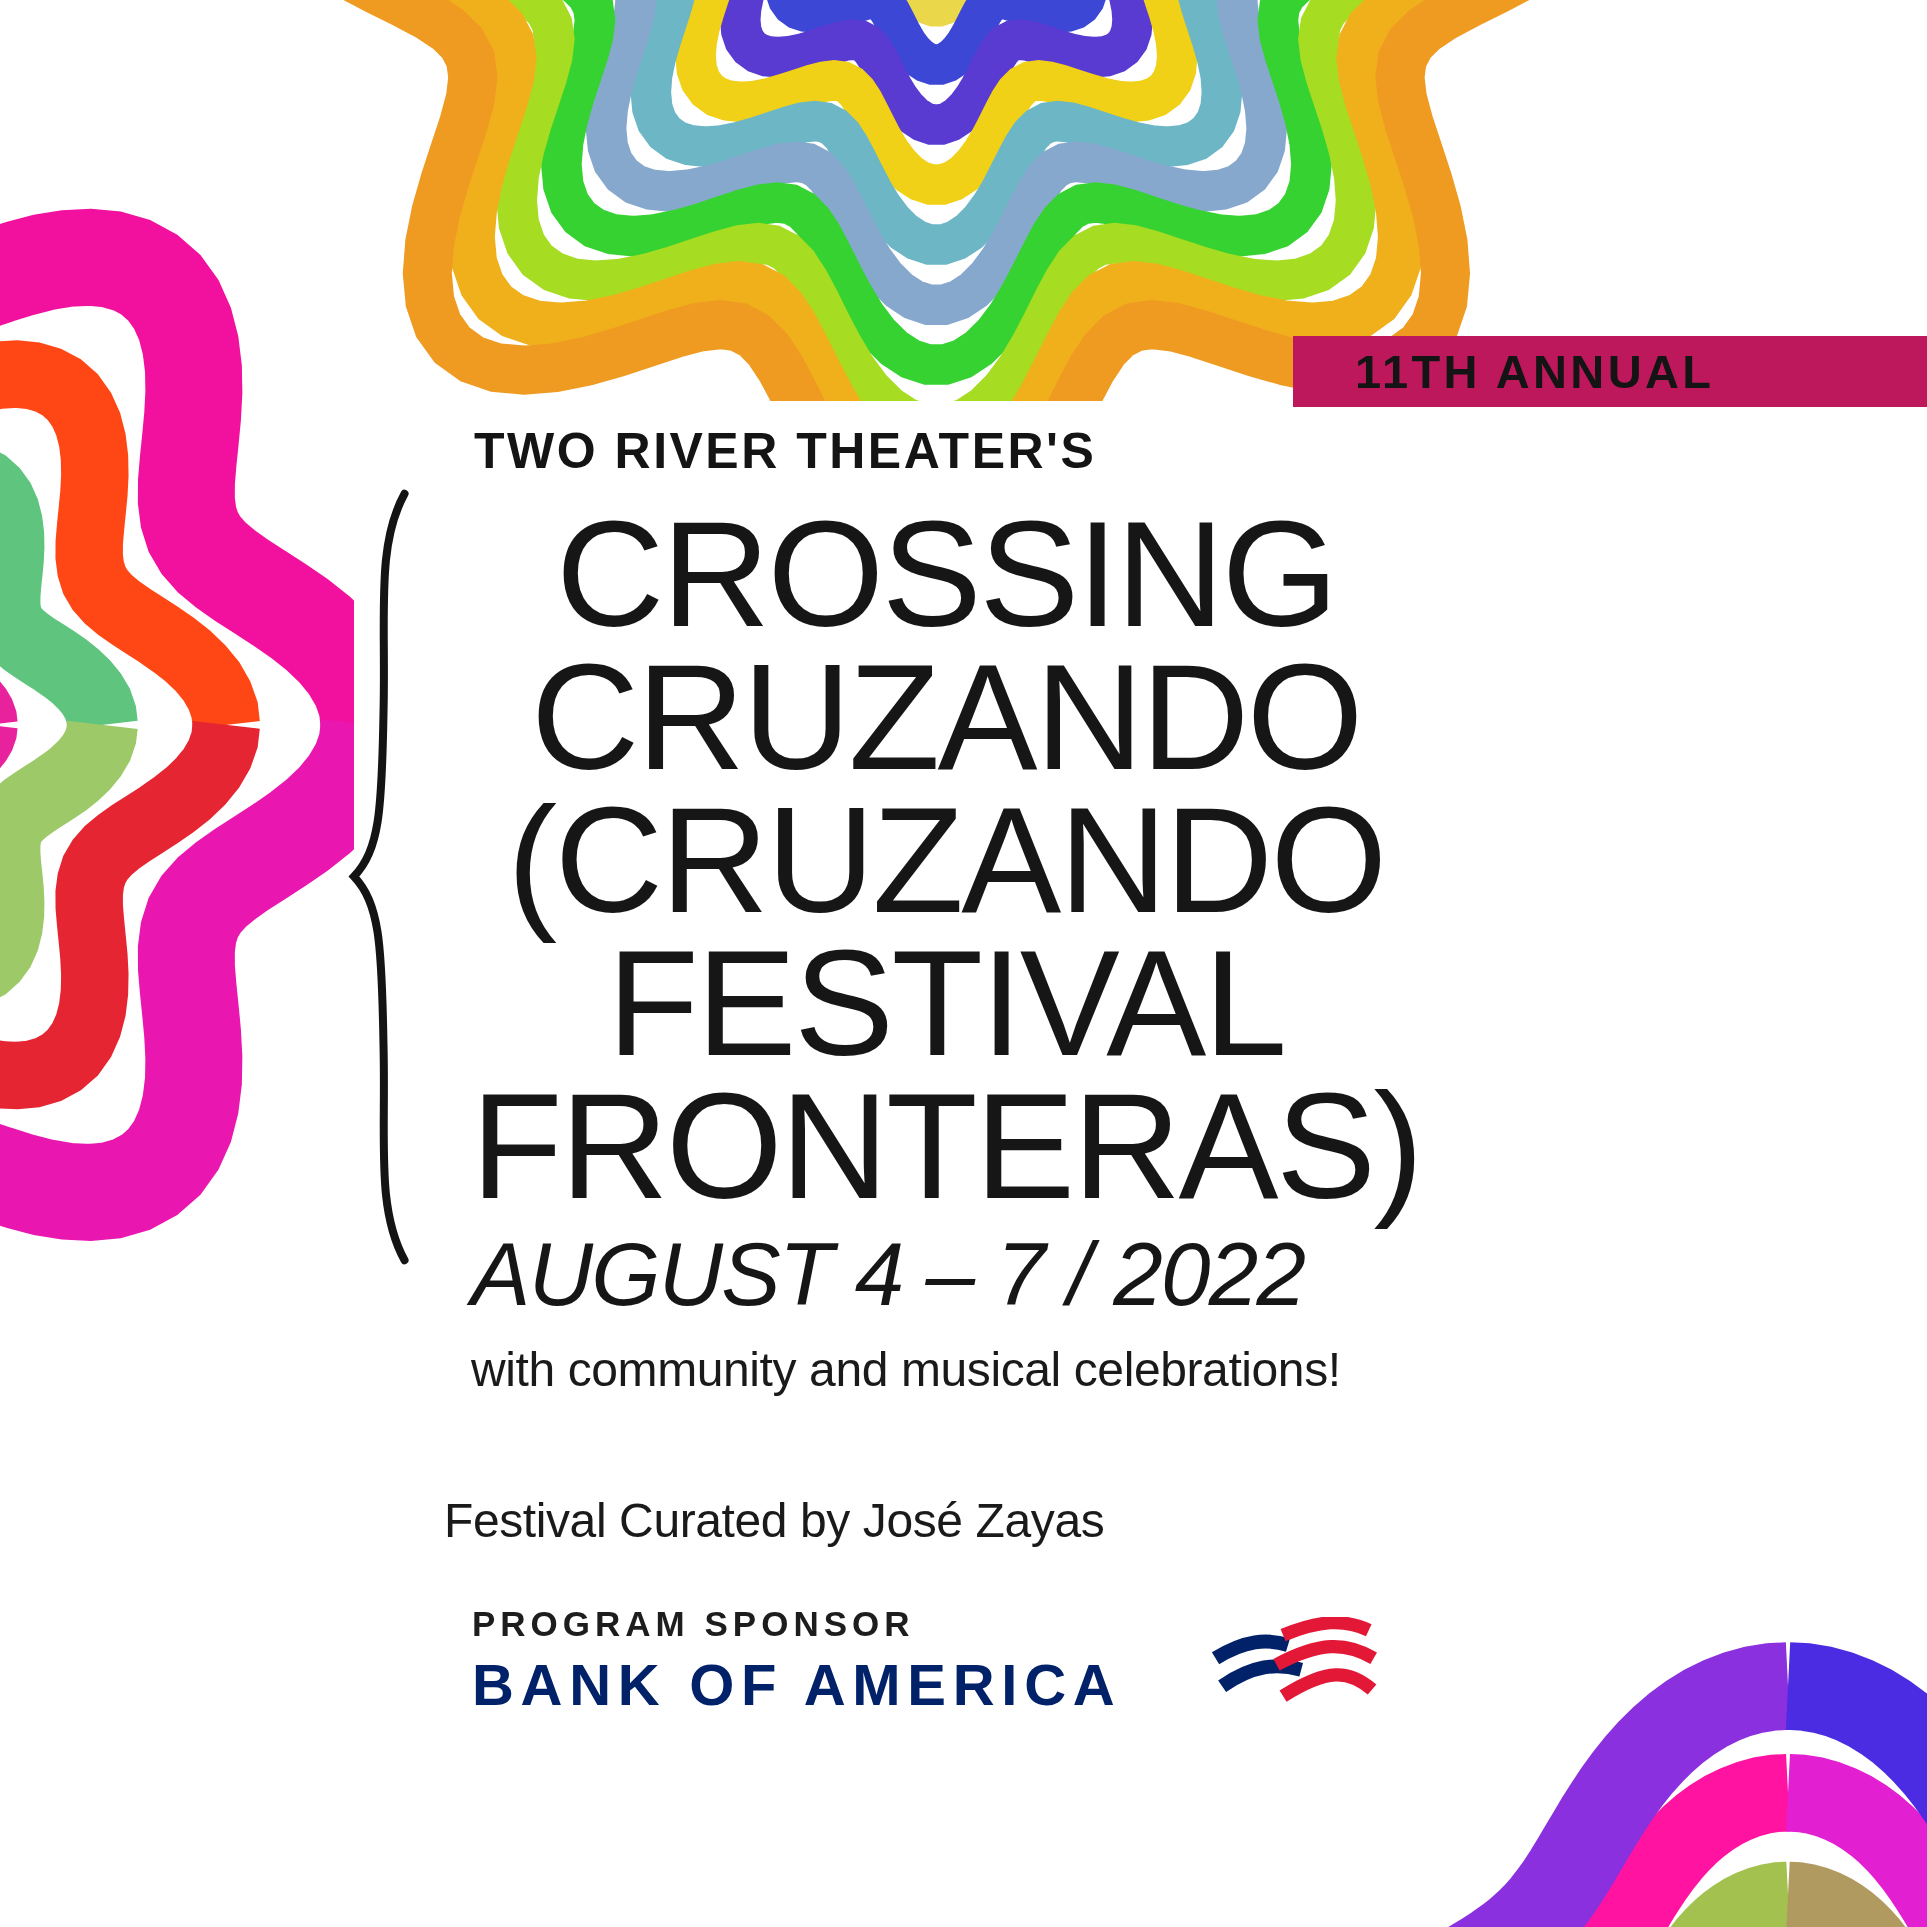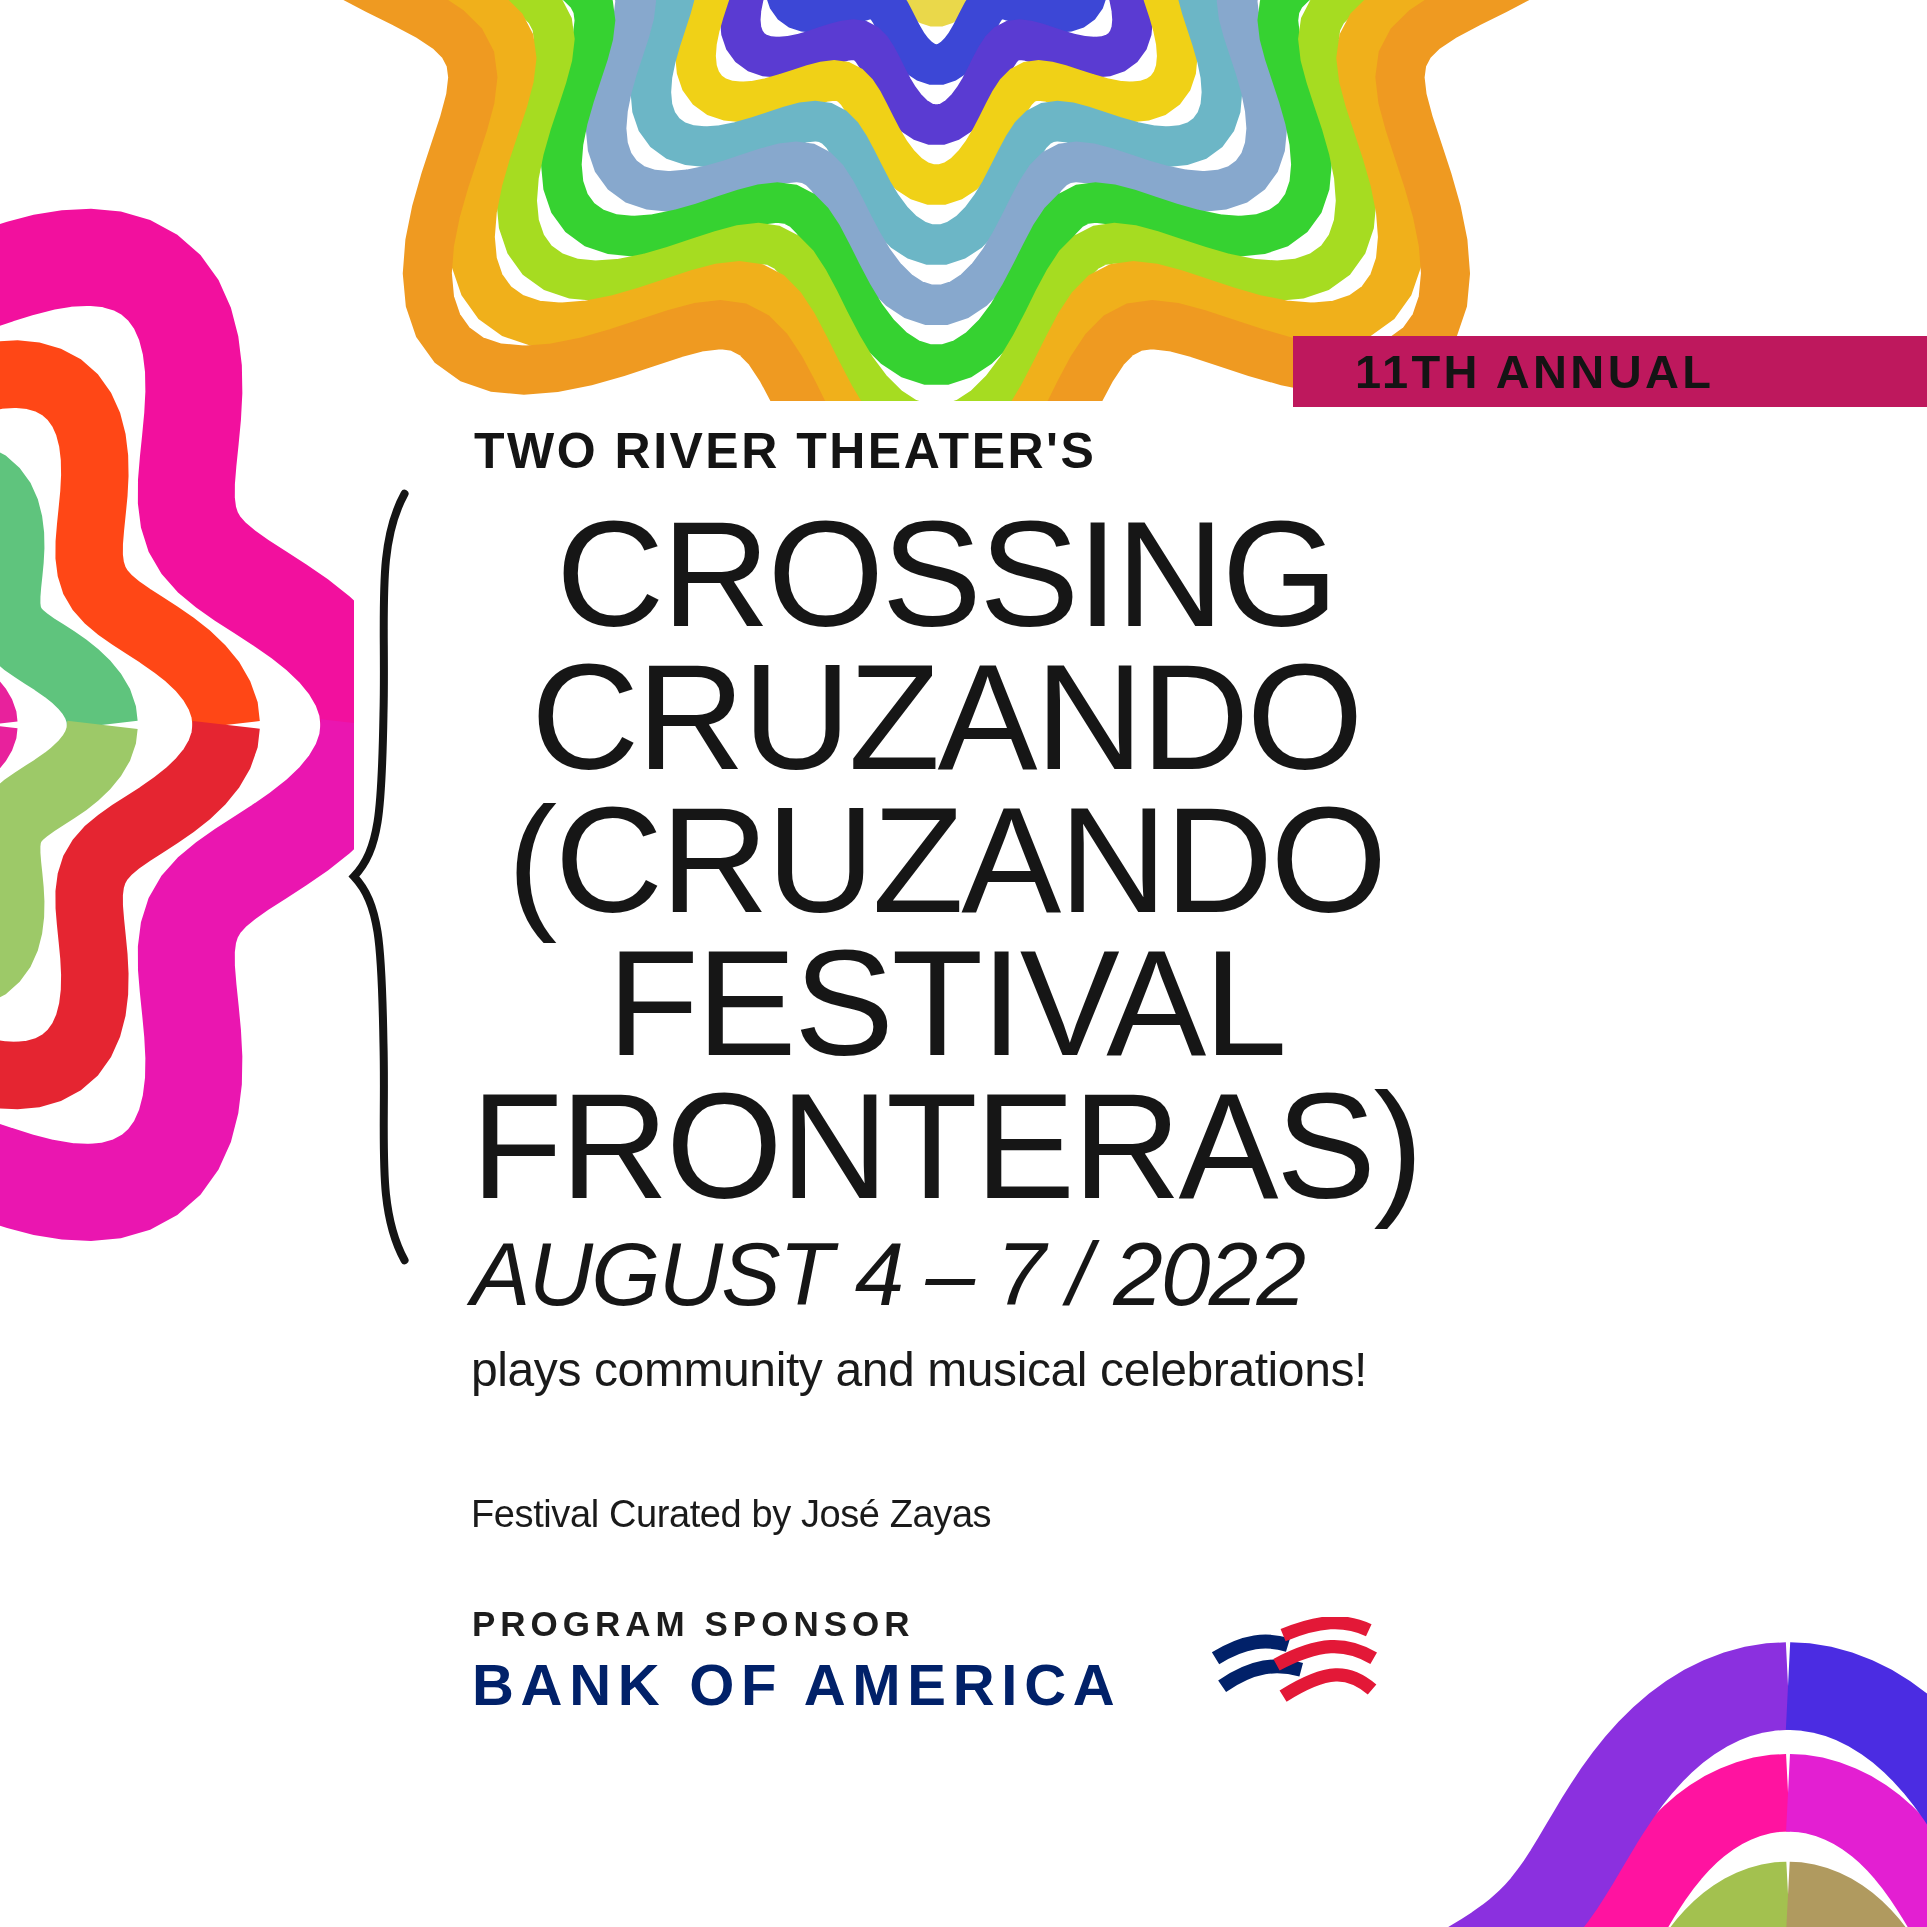--- a/index.html
+++ b/index.html
@@ -26,22 +26,22 @@
     font-size:150px;line-height:143px;font-weight:400;letter-spacing:-2.5px;
     color:#161616;white-space:nowrap;
   }
   .dates{
     position:absolute;left:471px;top:1223px;
     font-size:89px;font-weight:400;letter-spacing:-1.7px;white-space:nowrap;color:#161616;font-style:italic;
   }
   .desc{position:absolute;left:471px;top:1339px;}
   .desc div{font-size:48px;line-height:62px;letter-spacing:-0.4px;color:#1a1a1a;white-space:nowrap;}
   .curator{
-    position:absolute;left:471px;top:1493px;
-    font-size:38px;letter-spacing:-0.4px;color:#1a1a1a;white-space:nowrap;
+    position:absolute;left:444px;top:1493px;
+    font-size:48px;letter-spacing:-0.4px;color:#1a1a1a;white-space:nowrap;
   }
   .sponsor-heading{
     position:absolute;left:472px;top:1604px;
     font-size:35px;font-weight:700;letter-spacing:5px;color:#1d1d1d;white-space:nowrap;
   }
   .sponsor-name{
     position:absolute;left:472px;top:1651px;
     font-size:58px;font-weight:700;letter-spacing:6.7px;color:#012169;white-space:nowrap;
   }
   .boa-flag{position:absolute;left:1204px;top:1617px;width:173px;height:103px;}
@@ -98,21 +98,21 @@
     <div class="title-line">CROSSING</div>
     <div class="title-line">CRUZANDO</div>
     <div class="title-line">(CRUZANDO</div>
     <div class="title-line">FESTIVAL</div>
     <div class="title-line">FRONTERAS)</div>
   </div>
 
   <div class="dates">AUGUST 4 – 7 / 2022</div>
 
   <div class="desc">
-    <div>plays community and musical celebrations!</div>
+    <div>with community and musical celebrations!</div>
   </div>
 
   <div class="curator">Festival Curated by José Zayas</div>
 
   <div class="sponsor-heading">PROGRAM SPONSOR</div>
 
   <div class="sponsor-name">BANK OF AMERICA</div>
 
   <svg class="boa-flag" viewBox="0 0 210 125">
     <path d="M14 50 C50 28 76 26 102 34" fill="none" stroke="#012169" stroke-width="17"></path>

